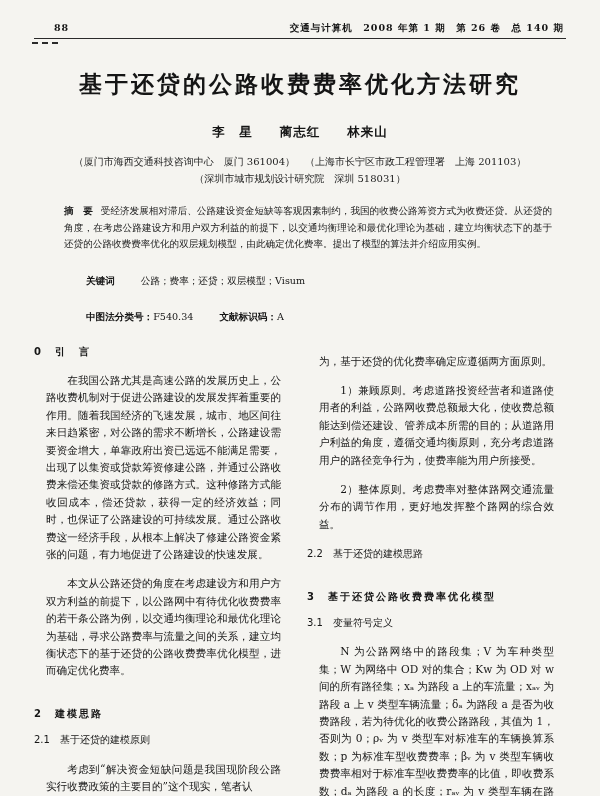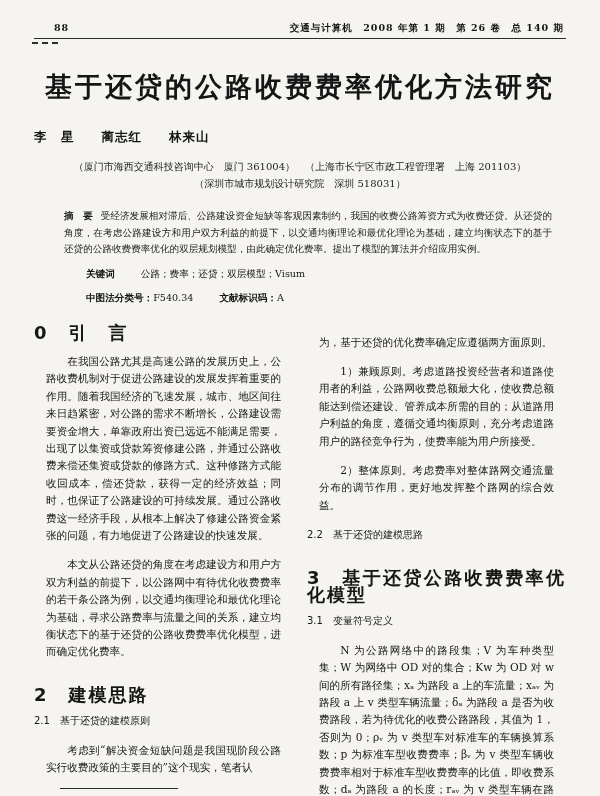--- a/index.html
+++ b/index.html
@@ -28,58 +28,58 @@
     margin-top:3px;position:relative;
     border-top:1.6px solid #2a2a2a;
   }
   .hdr-rule::before{
     content:"";position:absolute;left:-2px;top:3px;width:26px;
     border-top:2px dashed #2a2a2a;
   }
   
   .title{
     margin-top:30px;text-align:center;
-    font-size:27px;font-weight:800;letter-spacing:3px;
+    font-size:23px;font-weight:800;letter-spacing:3px;
   }
   .authors{
-    margin-top:24px;text-align:left;
+    margin-top:24px;text-align:center;
     font-size:12.5px;font-weight:700;letter-spacing:1px;
   }
   .affil{
     margin-top:12px;text-align:center;
     font-size:10px;line-height:17px;color:#222;
   }
   .affil div{white-space:nowrap;}
   
   .abstract{
     margin:16px 14px 0 30px;
     font-size:9.6px;line-height:16.5px;text-align:justify;
     color:#1b1b1b;
   }
   .abstract .lbl{font-weight:800;margin-right:8px;}
   .meta-line{
-    margin:7px 14px 0 52px;
+    margin:19px 14px 0 52px;
     font-size:9.6px;line-height:17px;
   }
   .meta-line .lbl{font-weight:800;}
   .meta-line .gap{display:inline-block;width:26px;}
   
   .columns{
     display:flex;gap:14px;margin-top:16px;
   }
   .col{
     width:50%;
     font-size:10.6px;line-height:17.4px;text-align:justify;
     color:#161616;
   }
   .col p{margin:12px;text-indent:2em;}
   .col p.noindent{text-indent:0;}
   h2.sec{
     font-family:"DejaVu Sans","Liberation Sans",sans-serif;
-    font-size:18px;font-weight:800;letter-spacing:2px;
+    font-size:10px;font-weight:800;letter-spacing:2px;
     margin:25px 0 9px 0;text-indent:0;
   }
   h2.sec:first-child{margin-top:2px;}
   h3.subsec{
     font-family:"DejaVu Sans","Liberation Sans",sans-serif;
     font-size:10px;font-weight:400;
     margin:6px 0 4px 0;
   }
   
   .footnote{margin-top:12px;}

